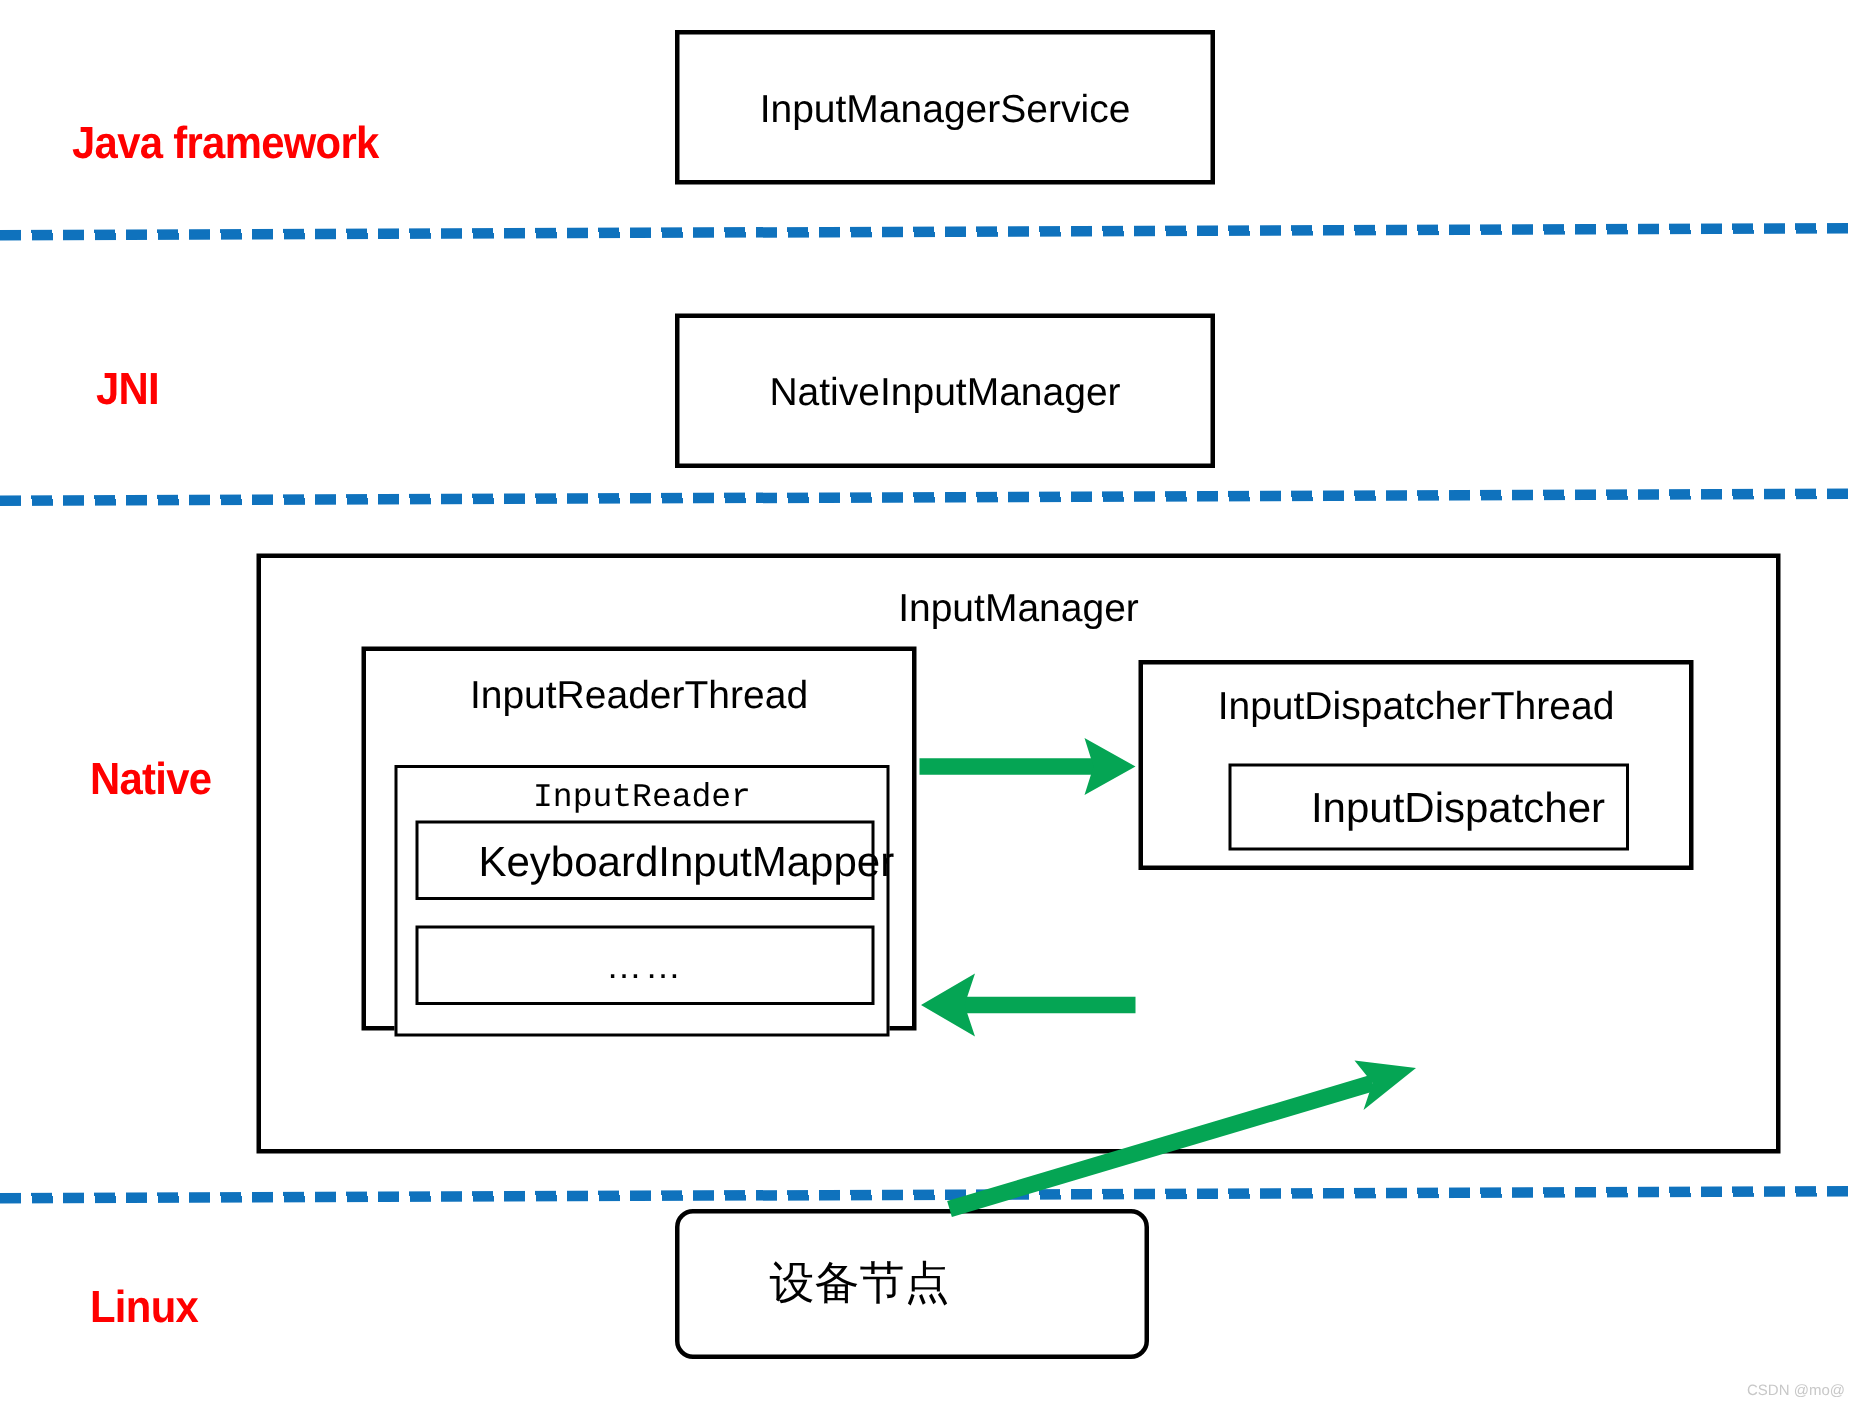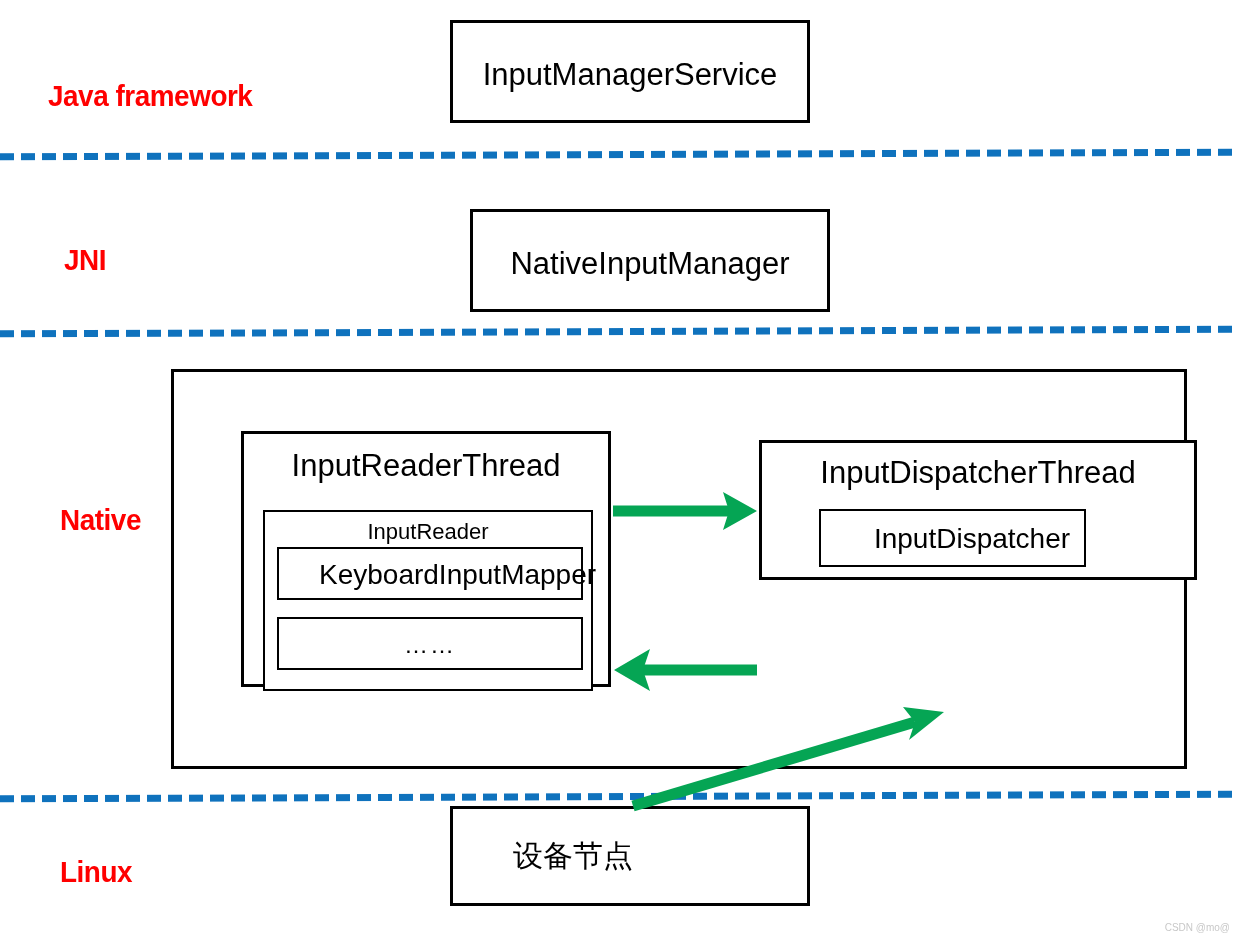--- a/index.html
+++ b/index.html
@@ -55,21 +55,21 @@
   }
   .box-label {
     position: absolute;
     white-space: nowrap;
     color: #000000;
     font-family: "Liberation Sans", sans-serif;
     line-height: 1;
   }
 
   
-  .t-lg   { font-size: 31px; }
+  .t-lg   { font-size: 26px; }
   .t-md   { font-size: 28px; }
   .t-sm   { font-size: 22px; }
   .t-cjk  { font-size: 30px; font-family: "DejaVu Sans", sans-serif; }
   .t-dots { font-size: 24px; letter-spacing: 2px; }
 
   .center-x {
     left: 0;
     right: 0;
     text-align: center;
   }
@@ -109,59 +109,60 @@
   <div class="layer-label" style="left:60px; top:857px;">Linux</div>
 
   <div class="separator" style="top:151px; transform: rotate(-0.22deg);"></div>
   <div class="separator" style="top:328px; transform: rotate(-0.22deg);"></div>
   <div class="separator" style="top:793px; transform: rotate(-0.22deg);"></div>
 
   <div class="box" style="left:450px; top:20px; width:360px; height:103px;">
     <div class="box-label center-x t-lg" style="top:36px;">InputManagerService</div>
   </div>
 
-  <div class="box" style="left:450px; top:209px; width:360px; height:103px;margin-left:20px;">
+  <div class="box" style="left:450px; top:209px; width:360px; height:103px;">
     <div class="box-label center-x t-lg" style="top:36px;">NativeInputManager</div>
   </div>
 
   <div class="box" style="left:171px; top:369px; width:1016px; height:400px;">
 
+    <div class="box-label center-x t-lg" style="top:20px;">InputManager</div>
 
     <div class="box" style="left:67px; top:59px; width:370px; height:256px;">
 
       <div class="box-label center-x t-lg" style="top:16px;">InputReaderThread</div>
 
       <div class="box thin" style="left:19px; top:76px; width:330px; height:181px;">
 
-        <div class="box-label center-x t-sm" style="top:9px;">InputReader</div>
+        <div class="box-label center-x t-sm" style="top:9px;font-family:Liberation Mono, monospace;">InputReader</div>
 
         <div class="box thin" style="left:12px; top:35px; width:306px; height:53px;">
           <div class="box-label center-x t-md" style="top:12px;padding-left:40px;">KeyboardInputMapper</div>
         </div>
 
         <div class="box thin" style="left:12px; top:105px; width:306px; height:53px;">
           <div class="box-label center-x t-dots" style="top:14px;">……</div>
         </div>
 
       </div>
     </div>
 
-    <div class="box" style="left:585px; top:68px; width:438px; height:140px;">
+    <div class="box" style="left:585px; top:68px; width:370px; height:140px;">
 
       <div class="box-label center-x t-lg" style="top:14px;">InputDispatcherThread</div>
 
       <div class="box thin" style="left:57px; top:66px; width:267px; height:58px;">
         <div class="box-label center-x t-md" style="top:14px;padding-left:39px;">InputDispatcher</div>
       </div>
     </div>
 
 
   </div>
 
-  <div class="box" style="left:450px; top:806px; width:360px; height:100px;">
+  <div class="box" style="left:450px; top:806px; width:316px; height:100px;border-radius:12px;">
     <div class="box-label t-cjk" style="left:60px; top:32px;">设备节点</div>
   </div>
 
   <svg id="arrows" viewBox="0 0 1234 939" xmlns="http://www.w3.org/2000/svg">
 
     <g>
       <line x1="613" y1="511" x2="740" y2="511" stroke="#05a554" stroke-width="11"></line>
       <polygon points="757,511 723,492 729,511 723,530" fill="#05a554"></polygon>
     </g>
 

